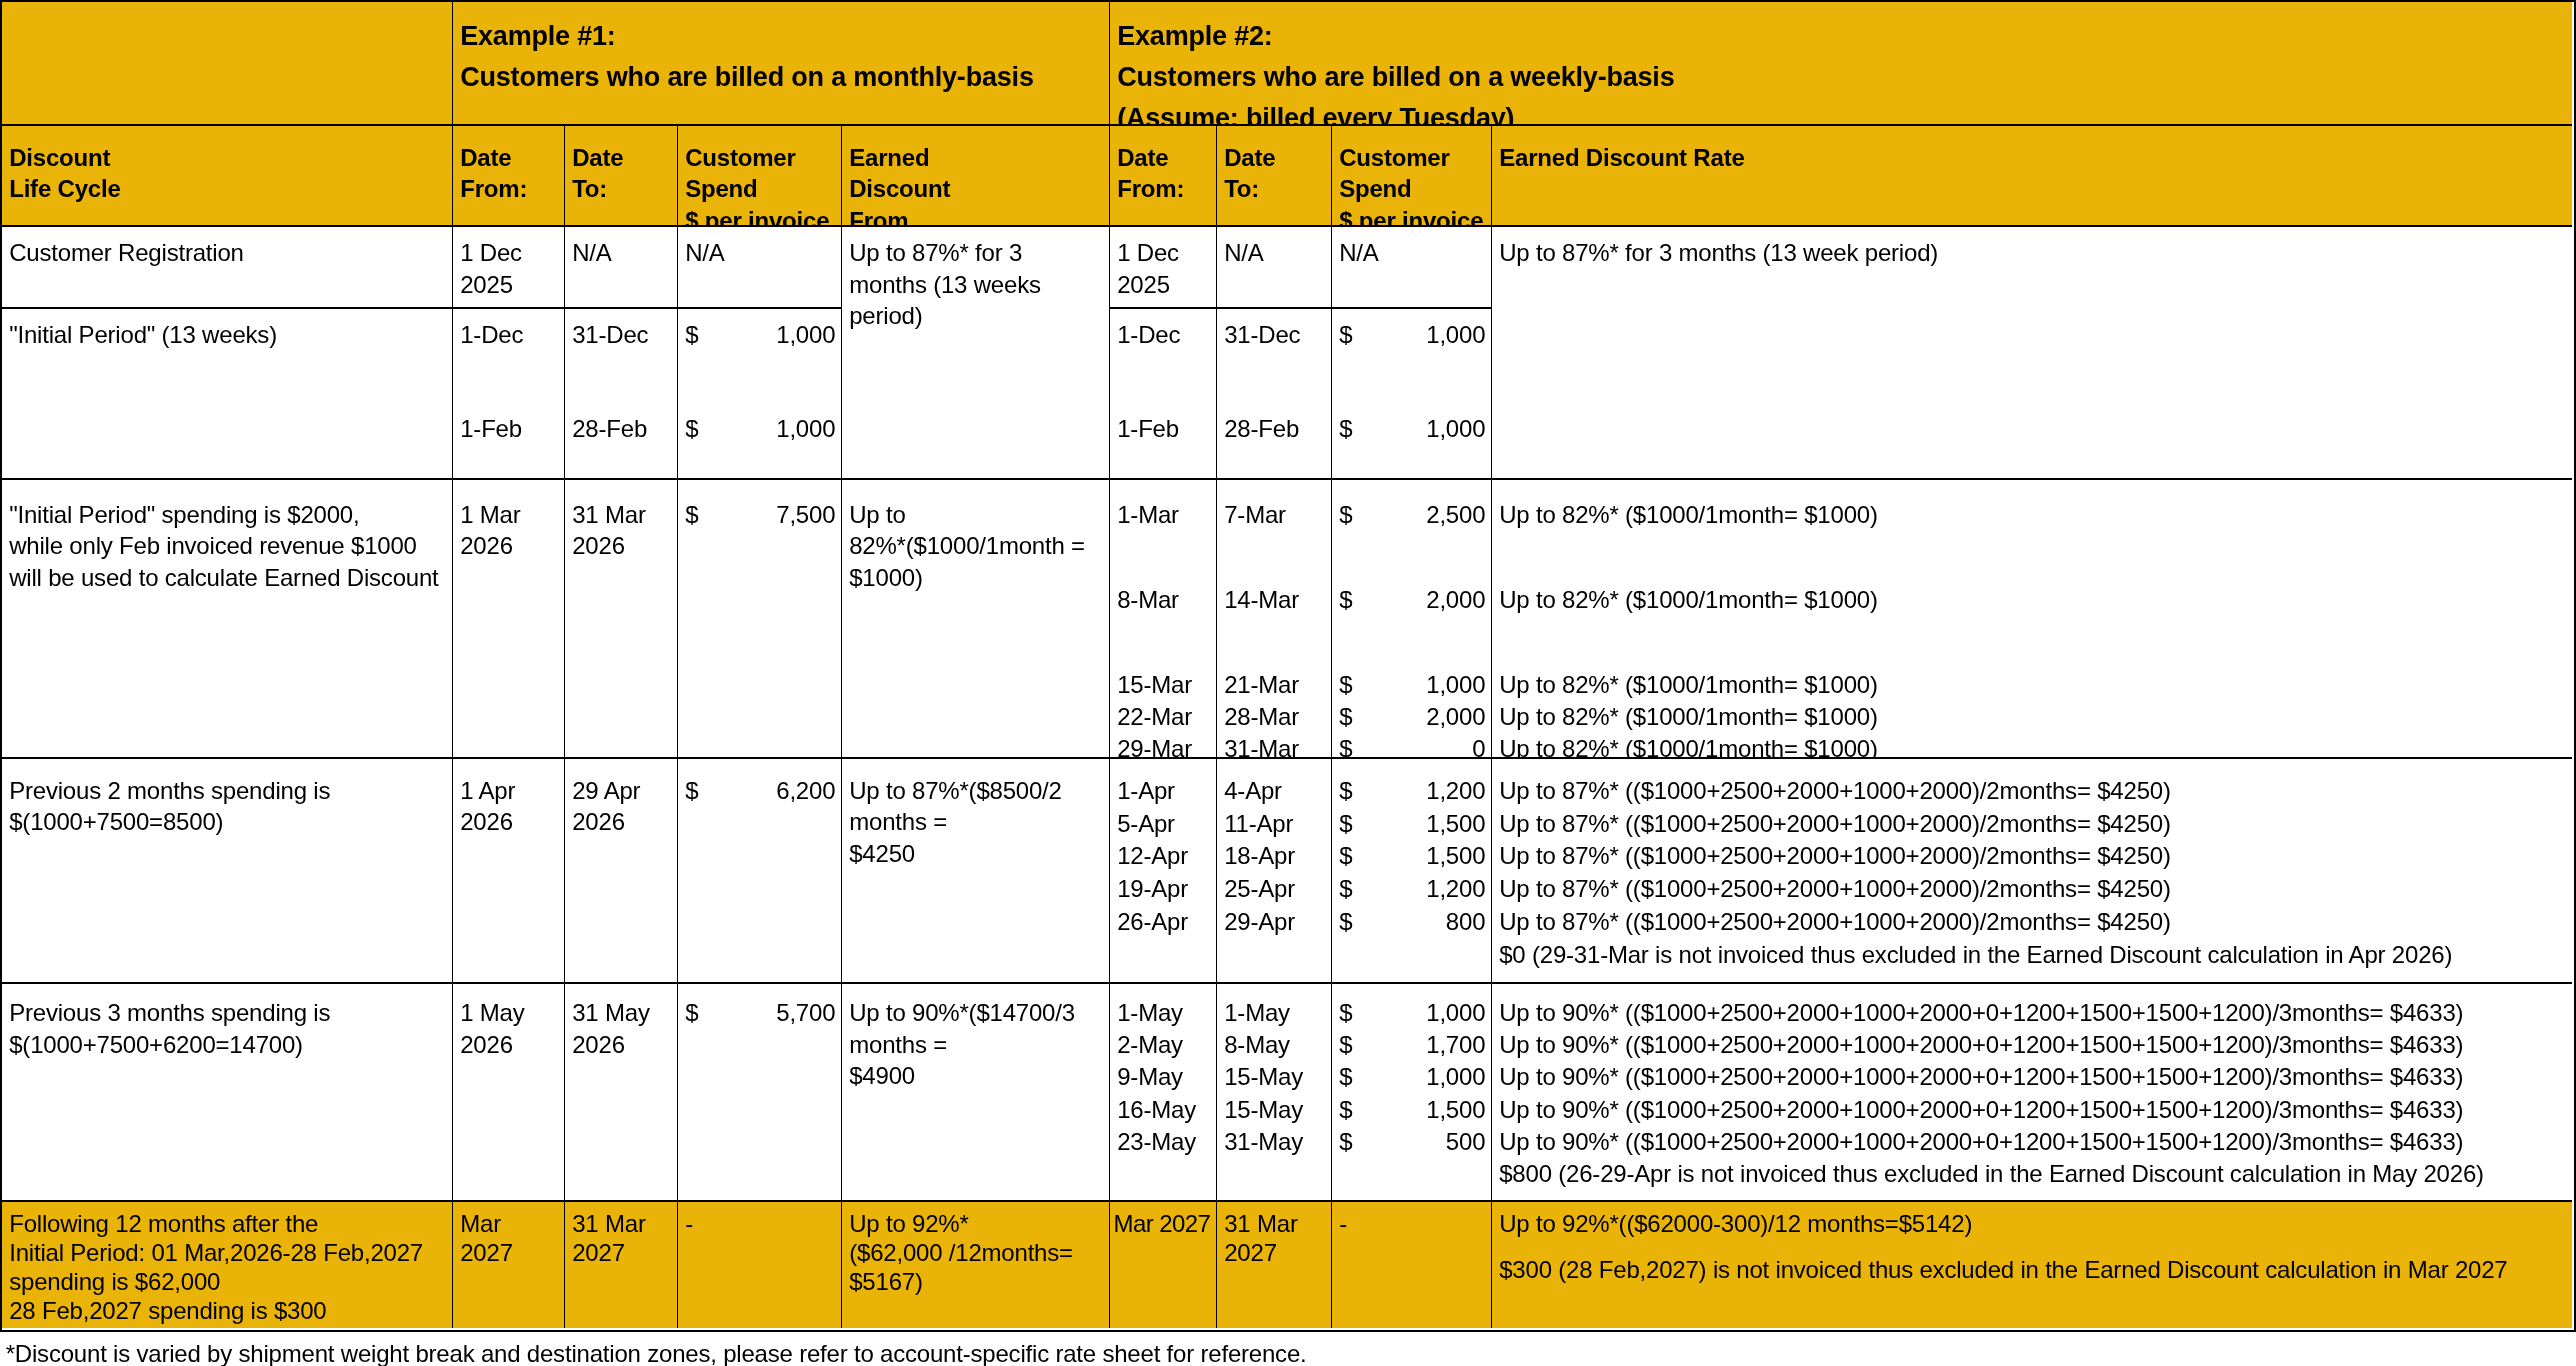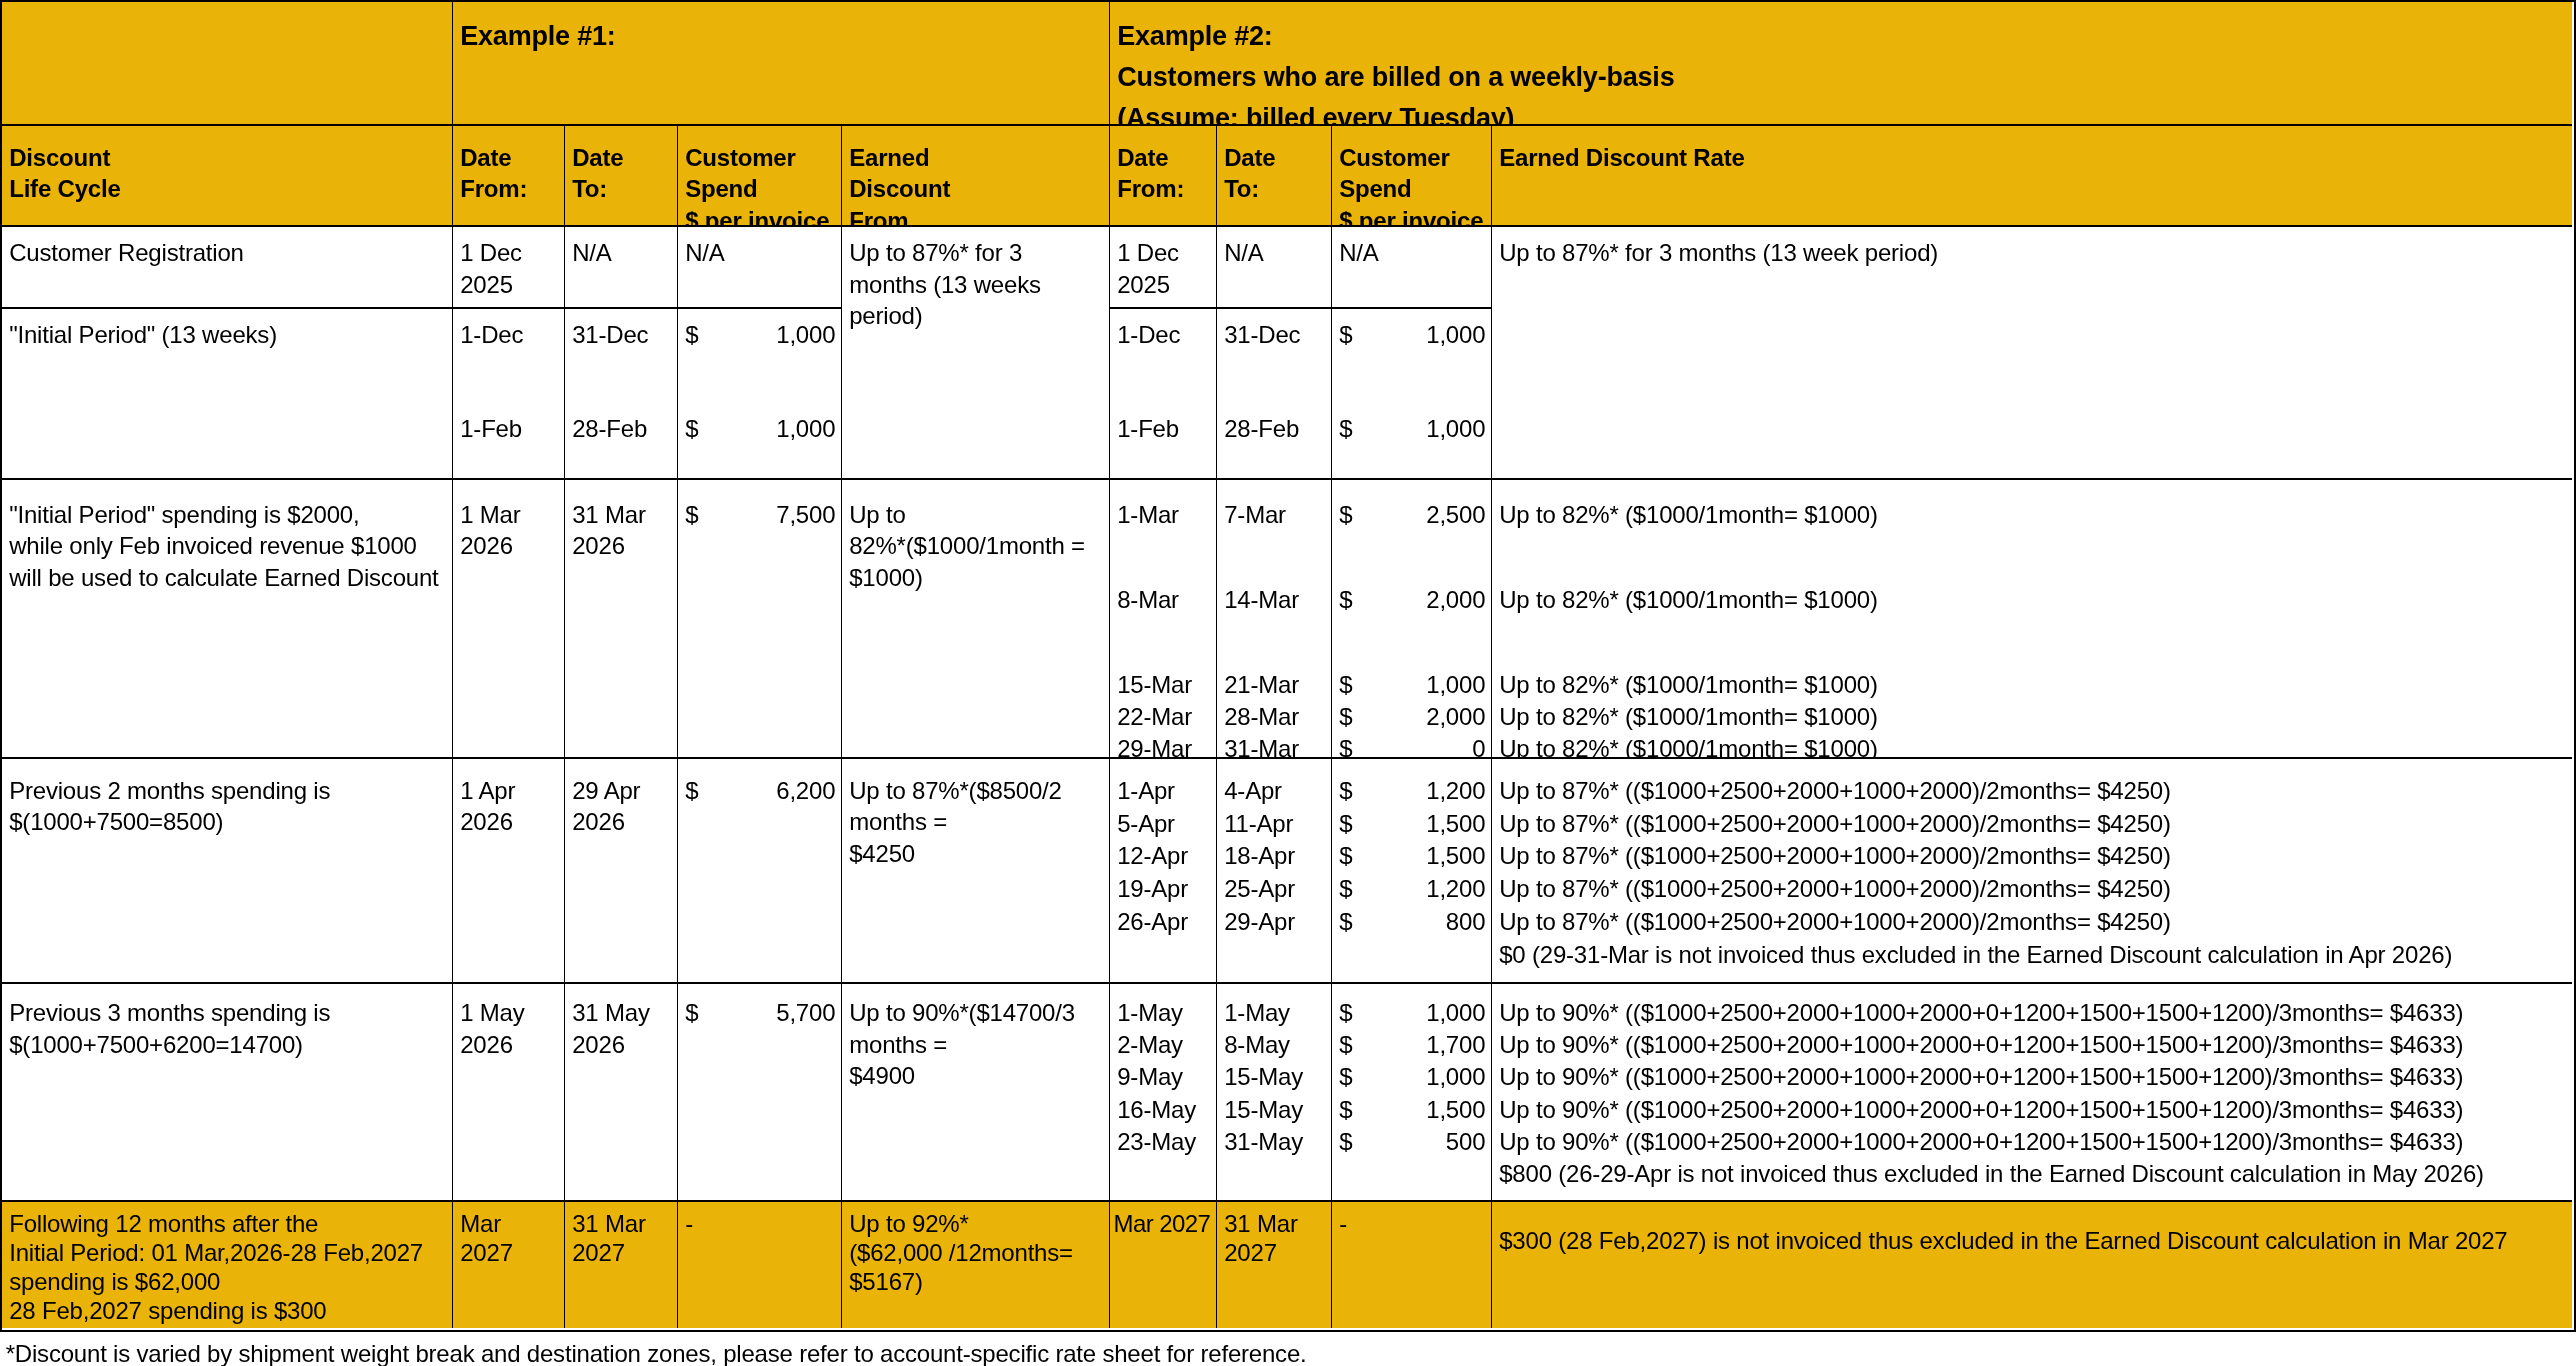--- a/index.html
+++ b/index.html
@@ -57,20 +57,21 @@
 </style>
 </head>
 <body>
 
 <div class="screen">
   <div class="tbl">
 
     <div class="c gray" style="grid-area:1/1/2/2"></div>
     <div class="c gray hdr1" style="grid-area:1/2/2/6">
       <div class="line m6">Example #1:</div>
+      <div class="line">Customers who are billed on a monthly-basis</div>
     </div>
     <div class="c gray hdr1 lc" style="grid-area:1/6/2/10">
       <div class="line m6">Example #2:</div>
       <div class="line">Customers who are billed on a weekly-basis</div>
       <div class="line">(Assume: billed every Tuesday)</div>
     </div>
 
     <div class="c gray b" style="grid-area:2/1/3/2">
       <div class="line m8">Discount</div>
       <div class="line">Life Cycle</div>
@@ -412,20 +413,21 @@
       <div class="line">Mar 2027</div>
     </div>
     <div class="c gray r6c lr" style="grid-area:8/7/9/8">
       <div class="line">31 Mar</div>
       <div class="line">2027</div>
     </div>
     <div class="c gray r6c lr" style="grid-area:8/8/9/9">
       <div class="line">-</div>
     </div>
     <div class="c gray r6c lr lc" style="grid-area:8/9/9/10">
+      <div class="line">Up to 92%*(($62000-300)/12 months=$5142)</div>
       <div class="line g23">$300 (28 Feb,2027) is not invoiced thus excluded in the Earned Discount calculation in Mar 2027</div>
     </div>
 
   </div>
 
   <div class="footnote">*Discount is varied by shipment weight break and destination zones, please refer to account-specific rate sheet for reference.</div>
 </div>
 
 
 </body></html>

